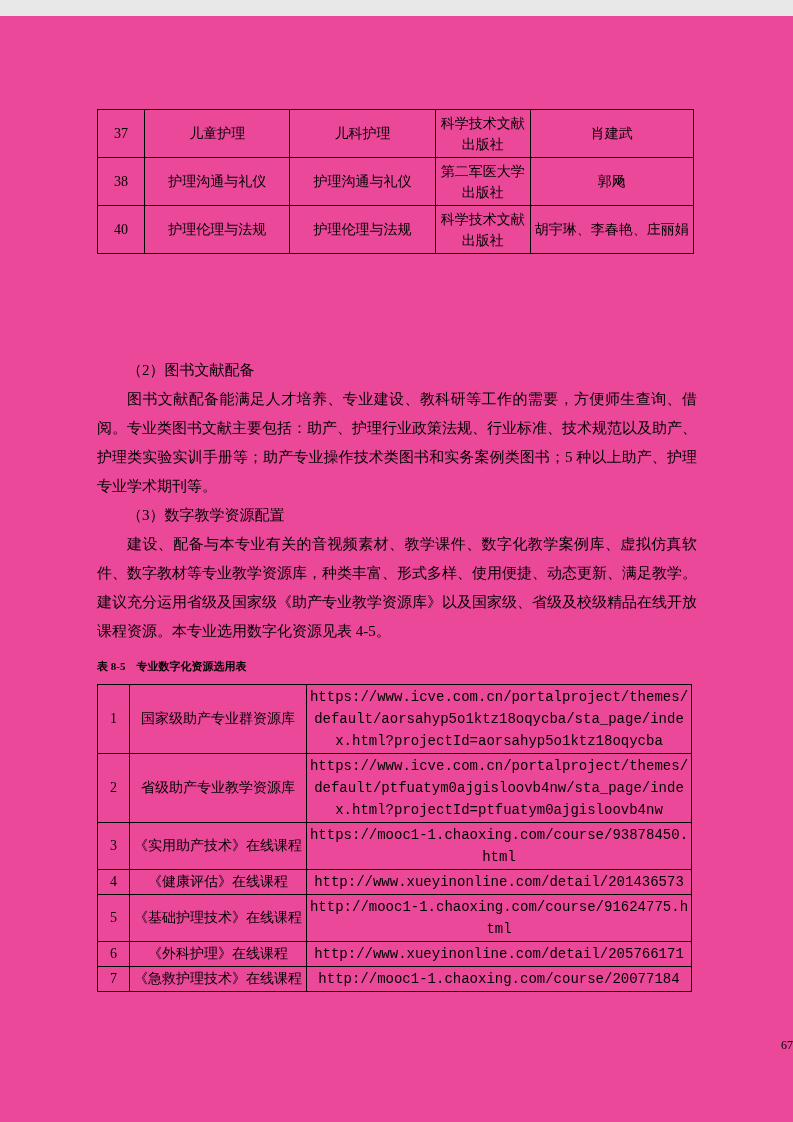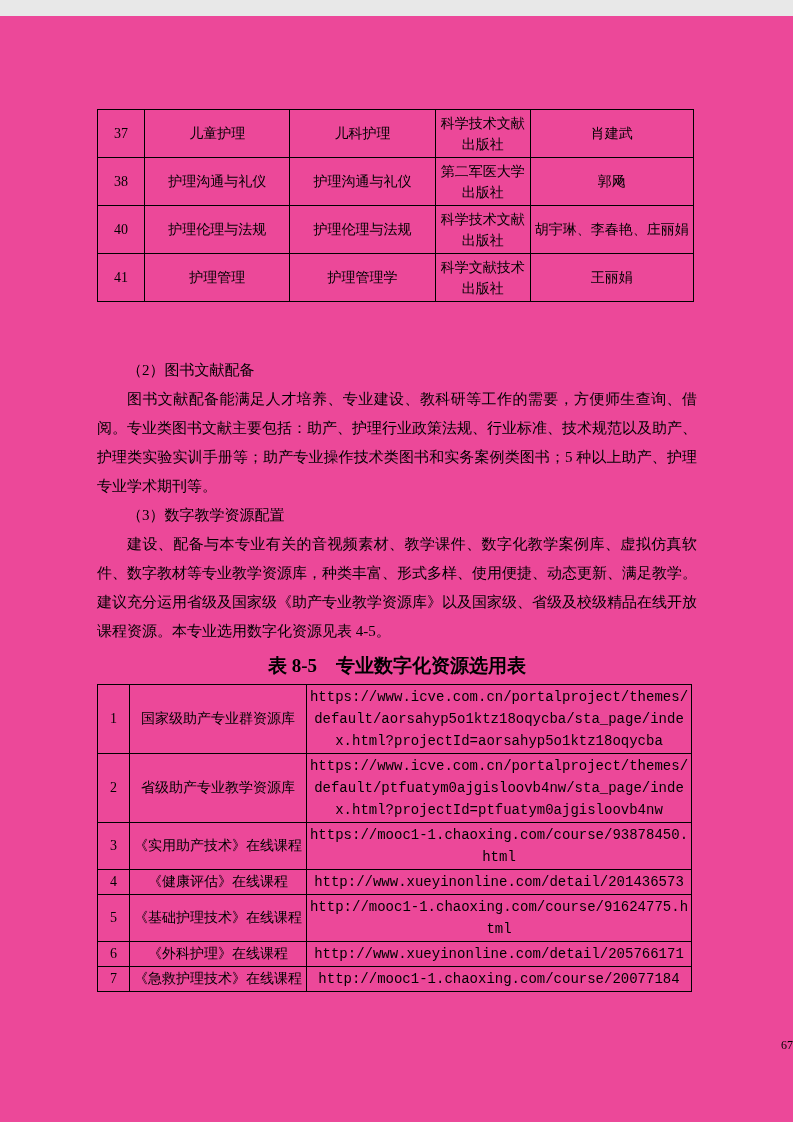--- a/index.html
+++ b/index.html
@@ -41,22 +41,21 @@
     margin:0;
   }
   .text-block p {
     margin:0;
     text-indent:2em;
     text-align:justify;
   }
   
   .table-caption {
     position:absolute; left:97px; top:637px; width:600px;
-    text-align:center;
-    font-size:19px; font-weight:bold;
+    font-size:11px; font-weight:bold;
     line-height:26px;
   }
   
   #resource-table {
     position:absolute; left:97px; top:668px; width:594px;
   }
   #resource-table td { line-height:22px; padding:1px 3px; }
   #resource-table td.url-cell {
     font-family:"Liberation Mono","DejaVu Sans Mono",monospace;
     font-size:14px;
@@ -98,27 +97,20 @@
         <td>护理沟通与礼仪</td>
         <td>第二军医大学出版社</td>
         <td>郭飏</td>
       </tr>
       <tr>
         <td>40</td>
         <td>护理伦理与法规</td>
         <td>护理伦理与法规</td>
         <td>科学技术文献出版社</td>
         <td>胡宇琳、李春艳、庄丽娟</td>
-      </tr>
-      <tr>
-        <td>41</td>
-        <td>护理管理</td>
-        <td>护理管理学</td>
-        <td>科学文献技术出版社</td>
-        <td>王丽娟</td>
       </tr>
     </tbody>
   </table>
 
   <div class="text-block">
     <div class="section-heading">（2）图书文献配备</div>
     <p>图书文献配备能满足人才培养、专业建设、教科研等工作的需要，方便师生查询、借阅。专业类图书文献主要包括：助产、护理行业政策法规、行业标准、技术规范以及助产、护理类实验实训手册等；助产专业操作技术类图书和实务案例类图书；5 种以上助产、护理专业学术期刊等。</p>
     <div class="section-heading">（3）数字教学资源配置</div>
     <p>建设、配备与本专业有关的音视频素材、教学课件、数字化教学案例库、虚拟仿真软件、数字教材等专业教学资源库，种类丰富、形式多样、使用便捷、动态更新、满足教学。建议充分运用省级及国家级《助产专业教学资源库》以及国家级、省级及校级精品在线开放课程资源。本专业选用数字化资源见表 4-5。</p>
   </div>

